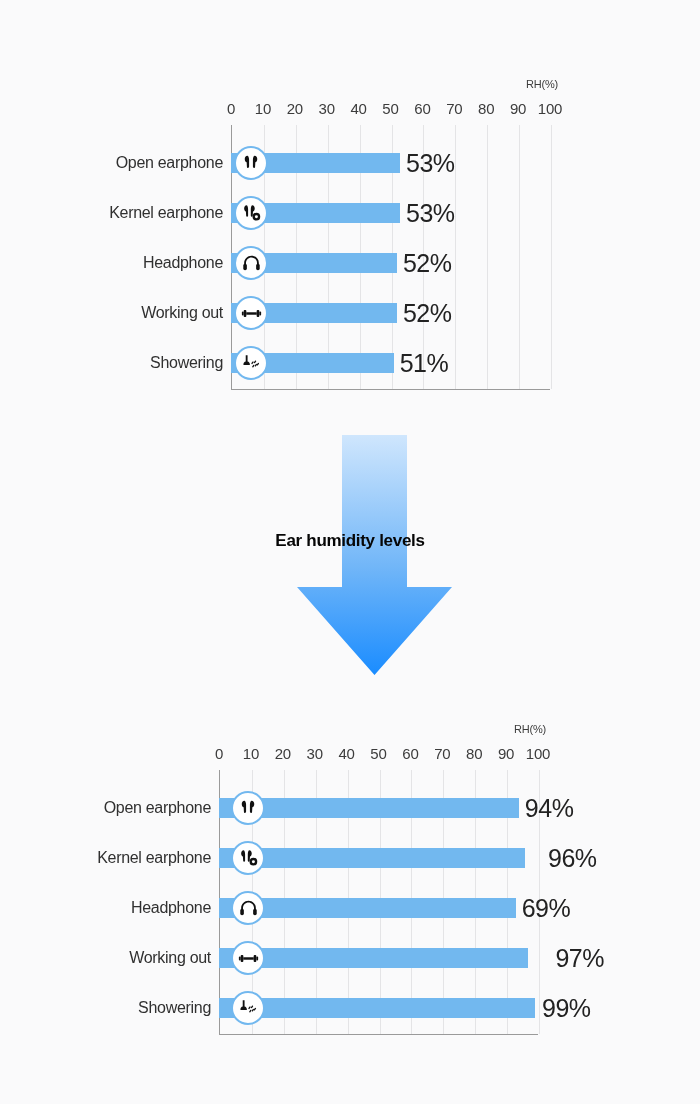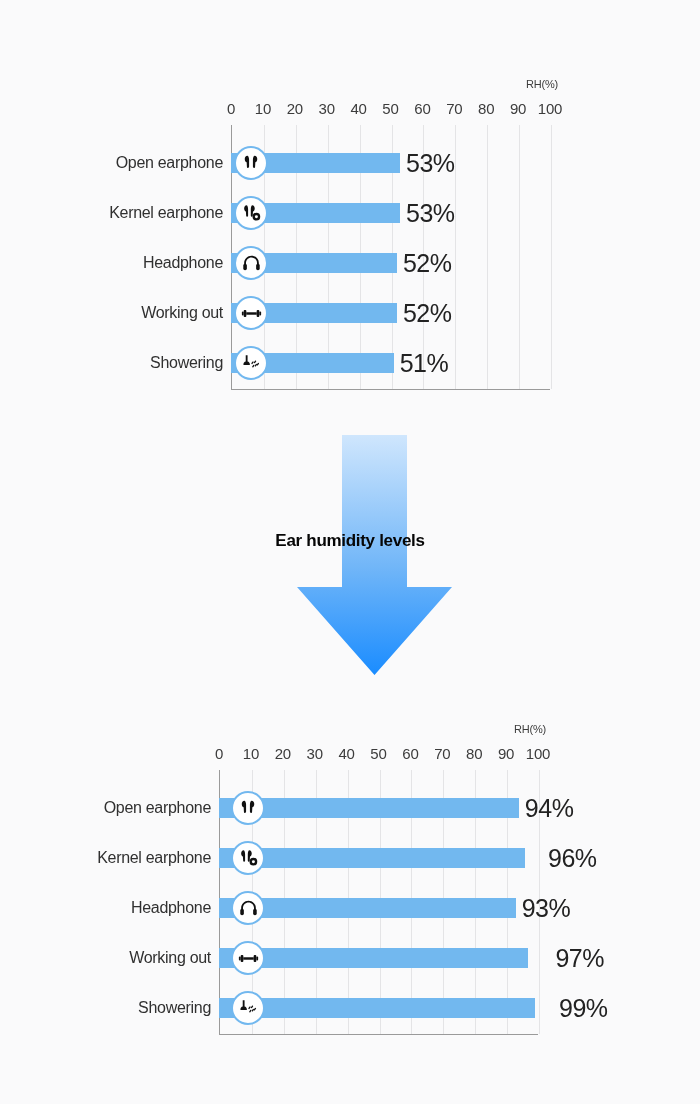--- a/index.html
+++ b/index.html
@@ -321,21 +321,21 @@
       <div class="row" style="top: 178px;">
         <div class="cat-label" style="right: 489px;">Headphone</div>
         <div class="bar" style="left: 219px; width: 296.67px; background: rgb(114, 184, 239);"></div>
         <div class="icon-badge" style="left: 231px;">
           <svg width="21" height="21" viewBox="0 0 24 24">
         <path fill="#111" d="M12 3C7.3 3 3.6 6.7 3.6 11.4v5.1h2.1v-5.1C5.7 7.9 8.5 5.1 12 5.1s6.3 2.8 6.3 6.3v5.1h2.1v-5.1C20.4 6.7 16.7 3 12 3z"></path>
         <rect fill="#111" x="2.6" y="12.4" width="4.1" height="7.4" rx="2"></rect>
         <rect fill="#111" x="17.3" y="12.4" width="4.1" height="7.4" rx="2"></rect>
       </svg>
         </div>
-        <div class="bar-value" style="left: 521.67px;">93%</div>
+        <div class="bar-value" style="left: 521.67px;">69%</div>
       </div>
       <div class="row" style="top: 228px;">
         <div class="cat-label" style="right: 489px;">Working out</div>
         <div class="bar" style="left: 219px; width: 309.43px; background: rgb(114, 184, 239);"></div>
         <div class="icon-badge" style="left: 231px;">
           <svg width="21" height="21" viewBox="0 0 24 24">
         <rect fill="#111" x="6" y="10.6" width="12" height="2.8"></rect>
         <rect fill="#111" x="3.1" y="8.1" width="3" height="7.8" rx="1"></rect>
         <rect fill="#111" x="17.9" y="8.1" width="3" height="7.8" rx="1"></rect>
         <rect fill="#111" x="1" y="9.8" width="2.1" height="4.4" rx="1"></rect>
@@ -352,16 +352,16 @@
         <path fill="#111" d="M5.4 2.6h2.1v7.2c1.5.3 2.6 1.6 2.6 3.2v.6H2.8v-.6c0-1.6 1.1-2.9 2.6-3.2V2.6z"></path>
         <g fill="#111">
           <rect x="12.4" y="9.4" width="1.5" height="3.4" rx=".7" transform="rotate(35 13.1 11.1)"></rect>
           <rect x="15.3" y="8.4" width="1.5" height="3.4" rx=".7" transform="rotate(35 16 10.1)"></rect>
           <rect x="13.3" y="13.2" width="1.5" height="3.4" rx=".7" transform="rotate(35 14 14.9)"></rect>
           <rect x="16.3" y="12.2" width="1.5" height="3.4" rx=".7" transform="rotate(35 17 13.9)"></rect>
           <rect x="18.6" y="11" width="1.5" height="3.4" rx=".7" transform="rotate(35 19.3 12.7)"></rect>
         </g>
       </svg>
         </div>
-        <div class="bar-value" style="left: 559px; text-align: right;">99%</div>
+        <div class="bar-value" style="left: 542px; text-align: right;">99%</div>
       </div>
     </div>
 </section>
 
 </body></html>

